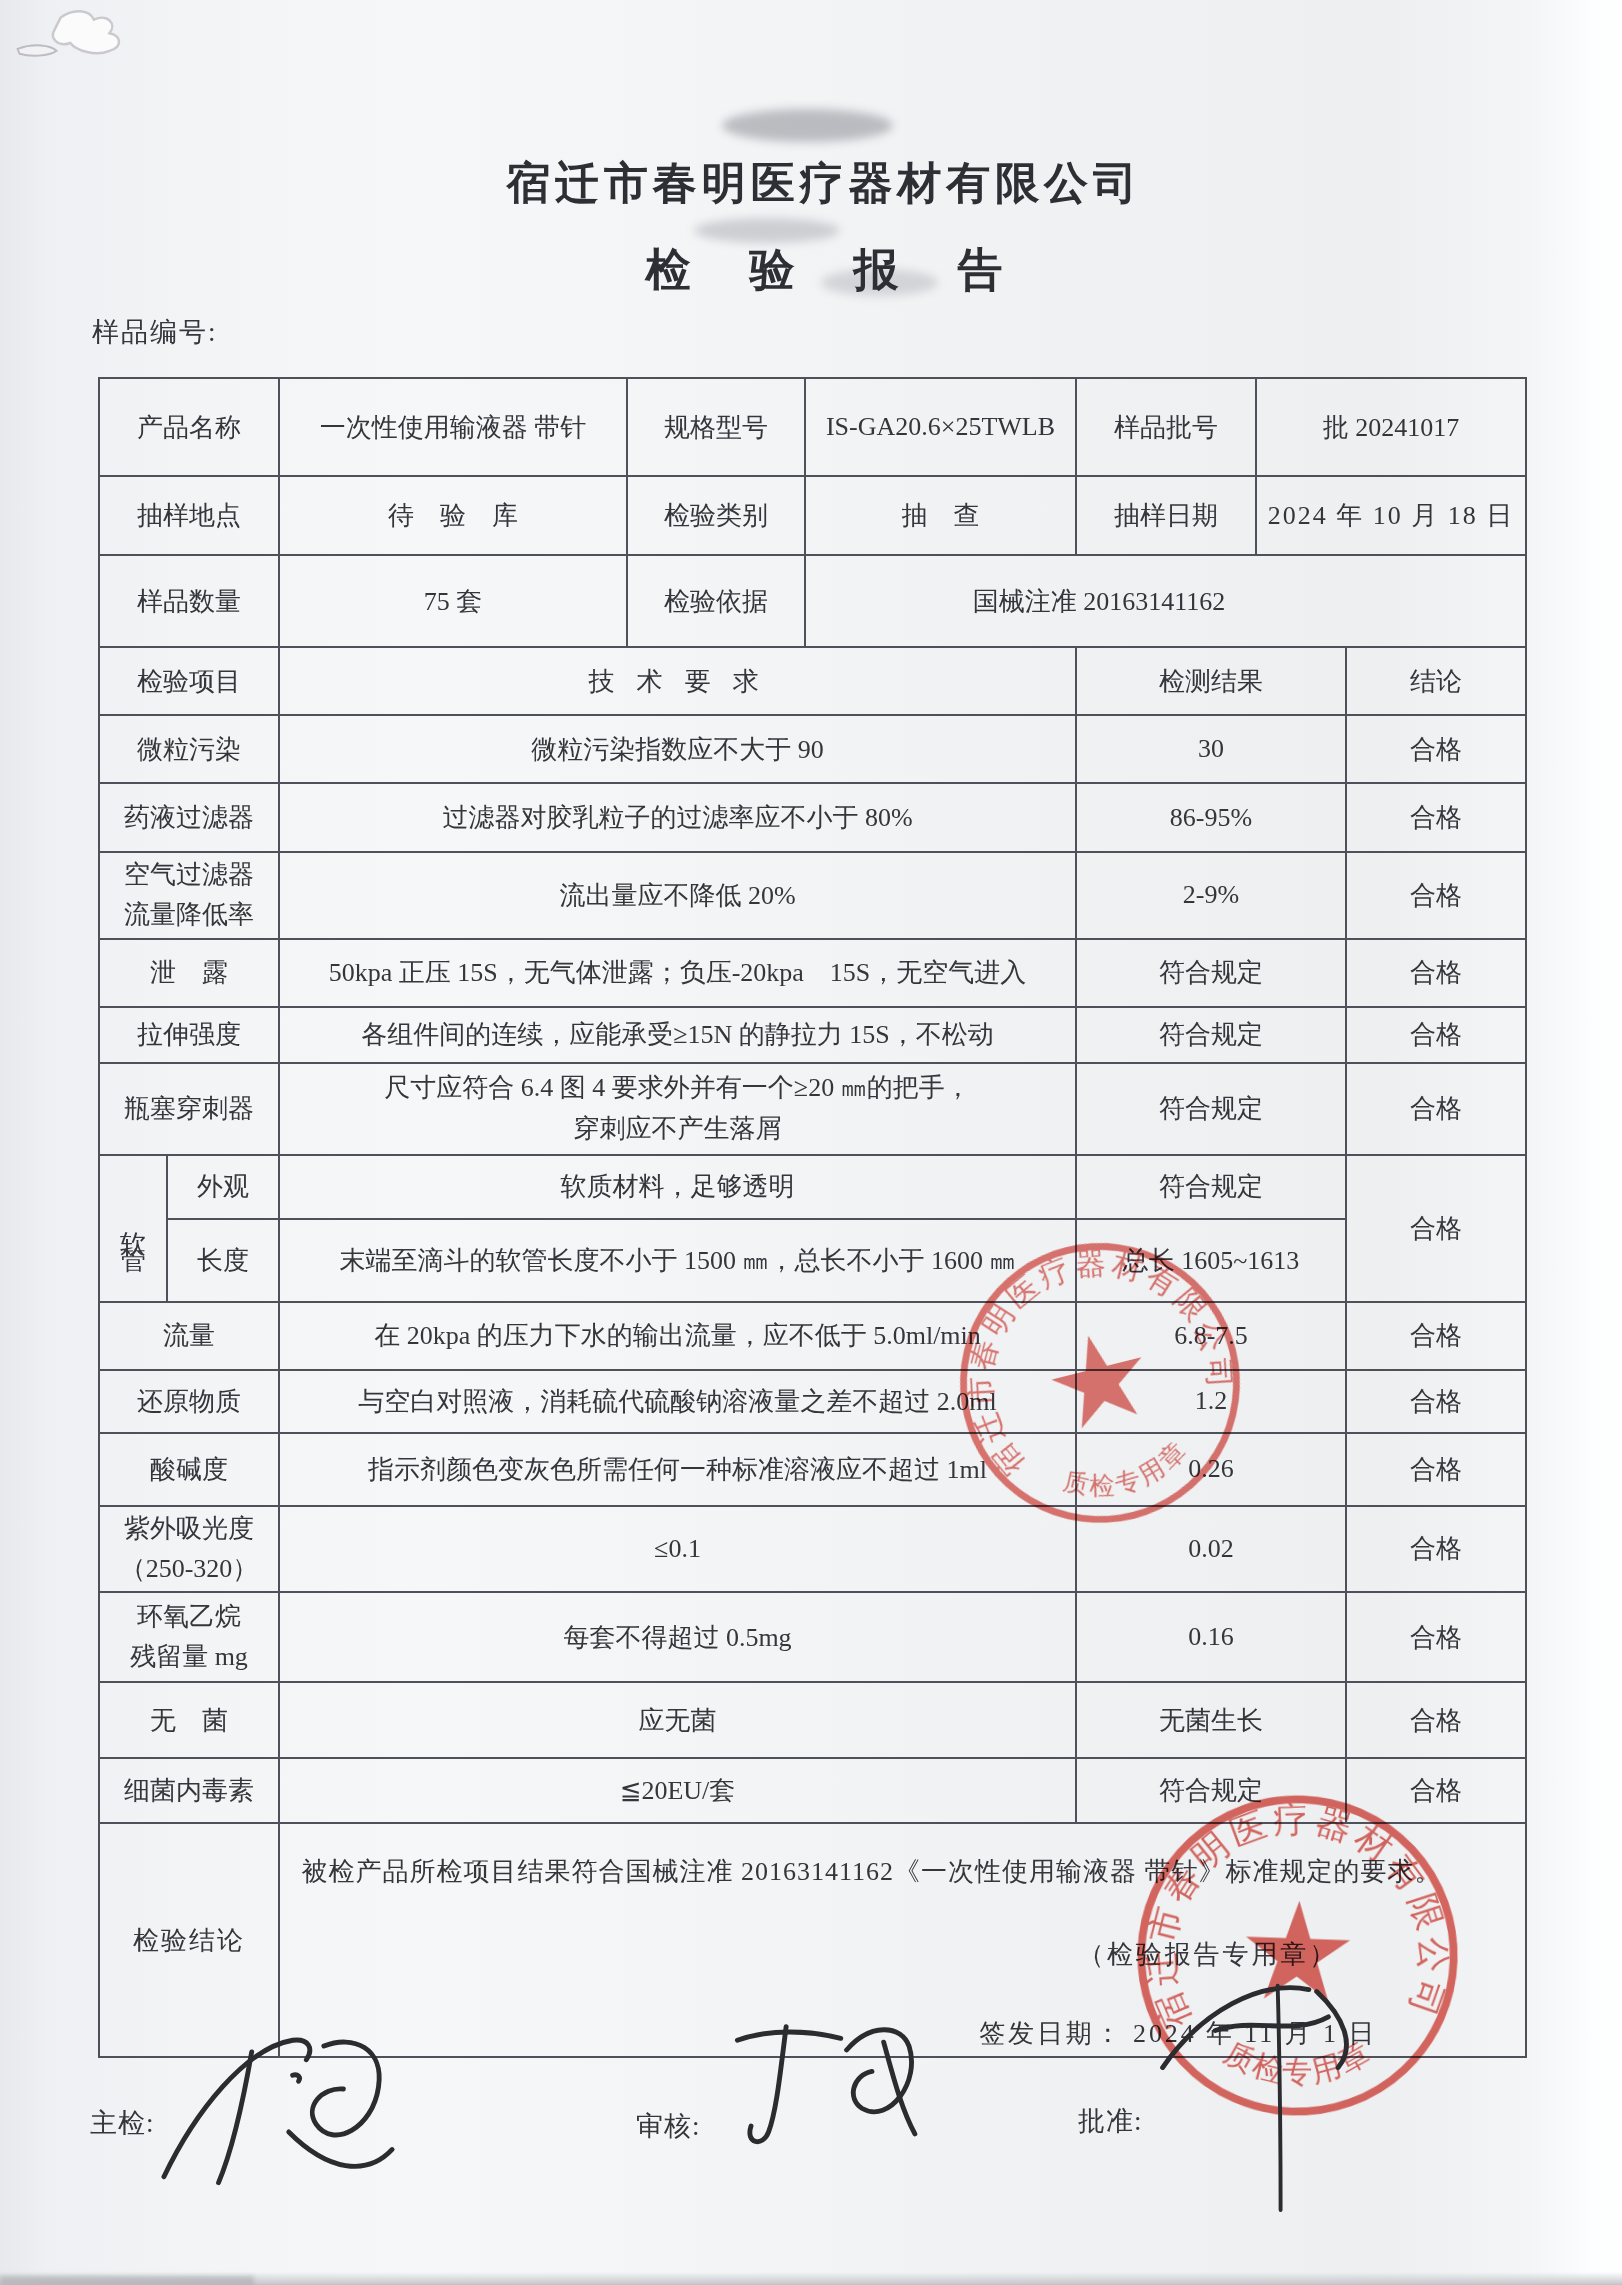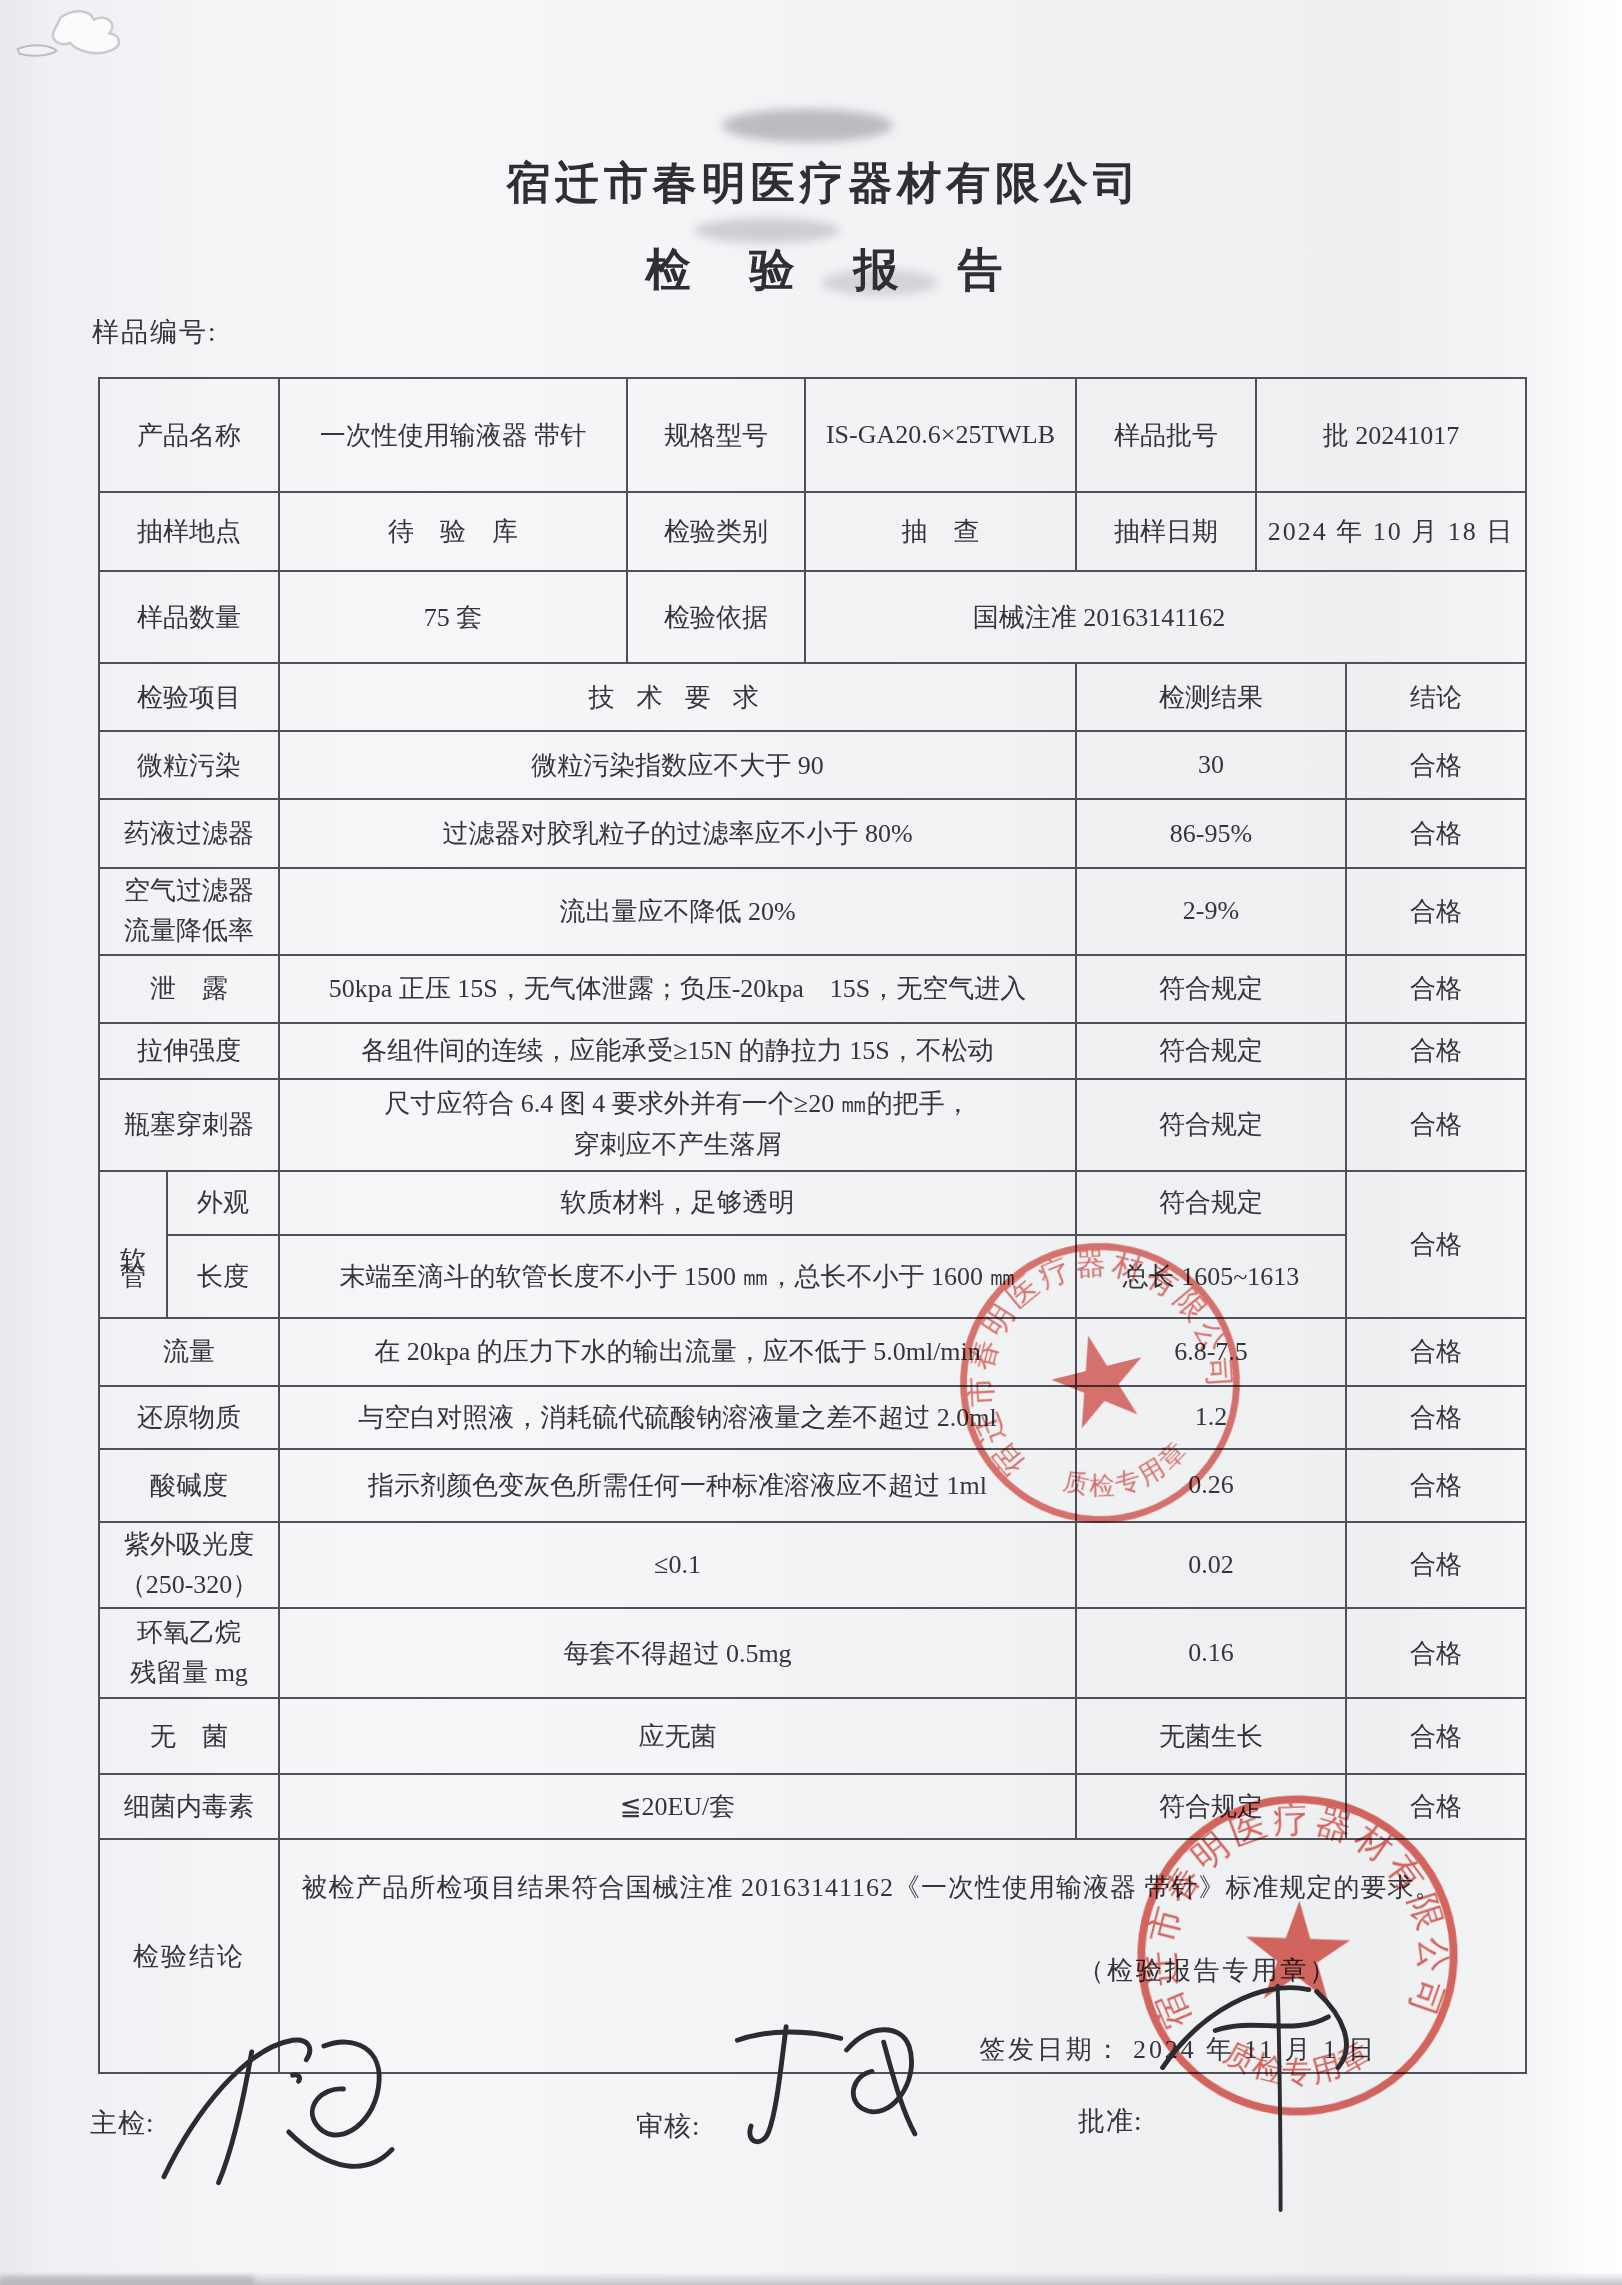--- a/index.html
+++ b/index.html
@@ -74,21 +74,21 @@
       <col style="width:68px">
         <col style="width:112px">
         <col style="width:348px">
         <col style="width:178px">
       <col style="width:271px">
         <col style="width:180px">
         <col style="width:90px">
         <col style="width:180px">
     </colgroup>
     <tbody>
-        <tr style="height:114px" class="thick">
+        <tr style="height:98px" class="thick">
       <td colspan="2">产品名称</td>
       <td>一次性使用输液器 带针</td>
       <td>规格型号</td>
       <td>IS-GA20.6×25TWLB</td>
       <td>样品批号</td>
       <td colspan="2">批 20241017</td>
     </tr>
     <tr style="height:79px" class="thick">
       <td colspan="2">抽样地点</td>
       <td>待　验　库</td>

